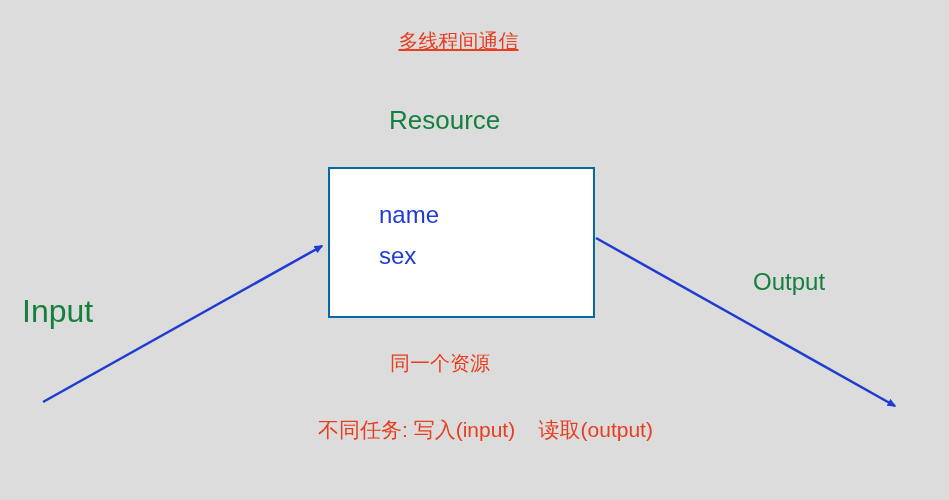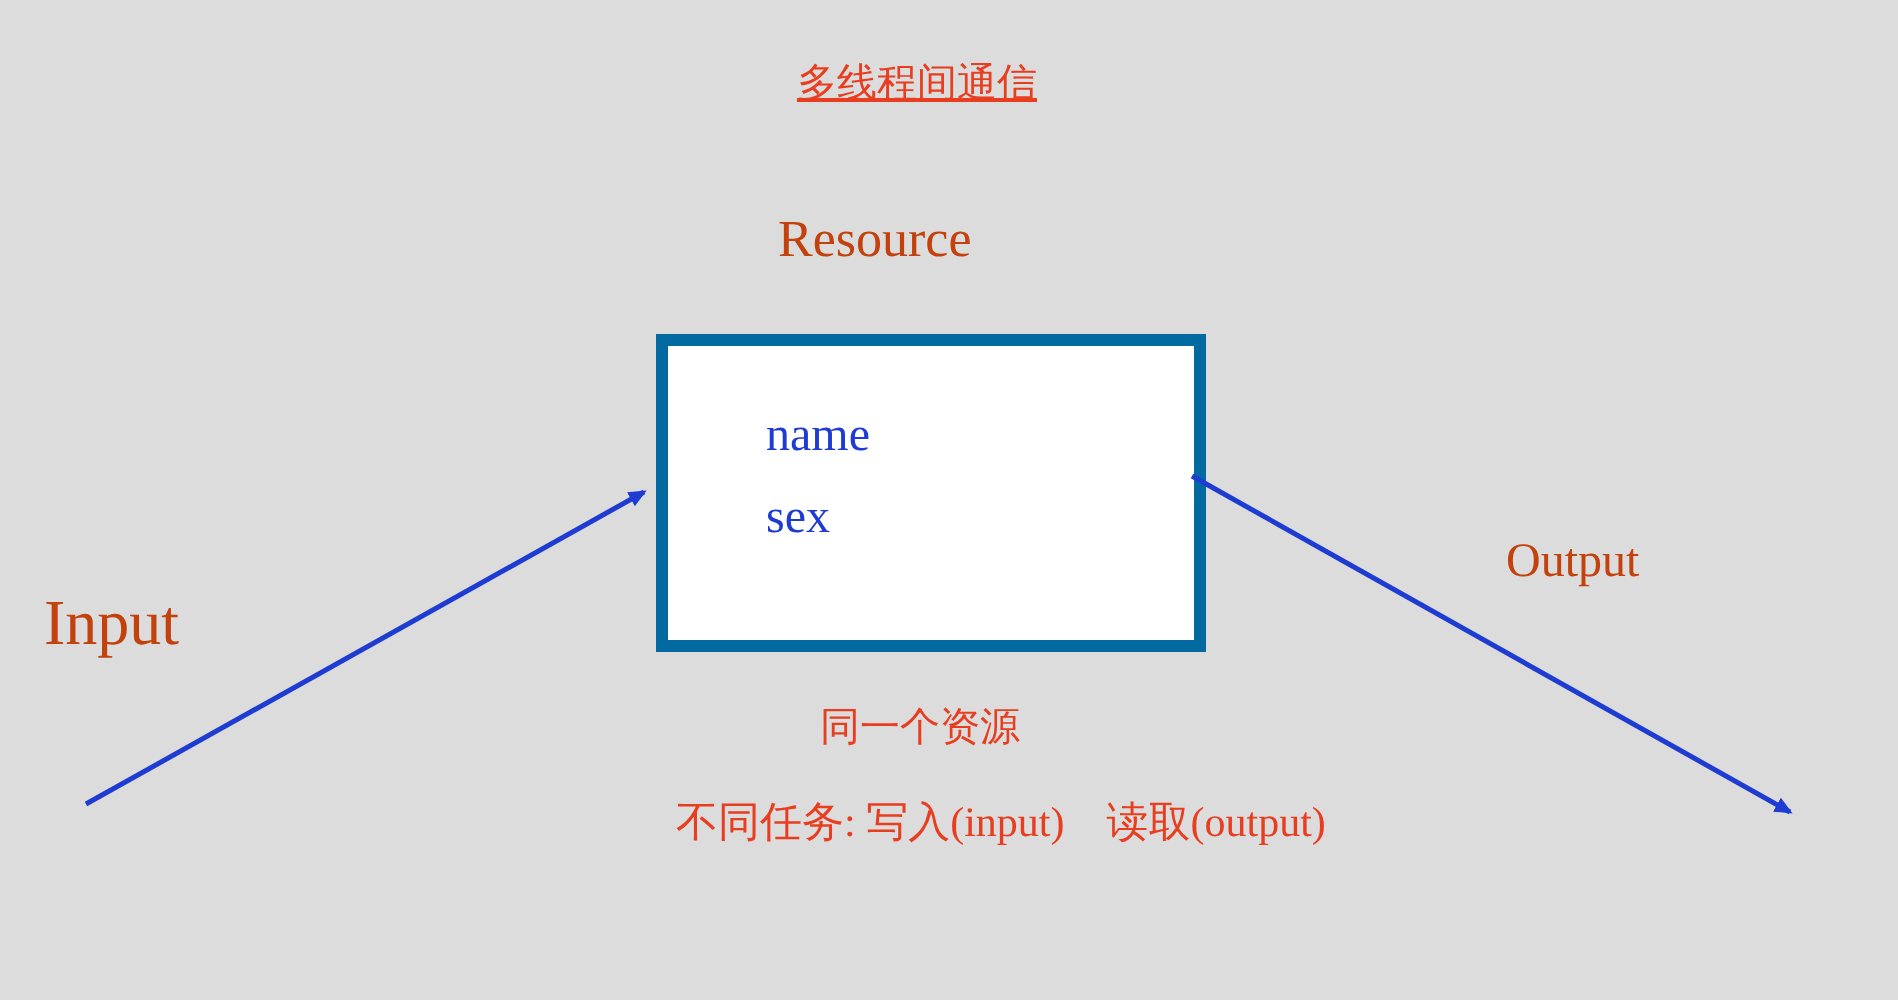--- a/index.html
+++ b/index.html
@@ -8,28 +8,27 @@
   }
   body {
     font-family: "Liberation Sans", "DejaVu Sans", sans-serif;
   }
   .canvas {
     position: relative;
     width: 949px;
     height: 500px;
     background: #dcdcdc;
     overflow: hidden;
-    font-family: Liberation Serif, serif;
   }
   .abs {
     position: absolute;
     white-space: pre;
   }
   .blue-text {
-    color: #c2410c;
+    color: #15803d;
   }
   .red-text {
     color: #e83d1f;
   }
   .title {
     left: 0;
     right: 0;
     top: 28px;
     text-align: center;
     font-size: 20px;
@@ -40,21 +39,21 @@
     left: 389px;
     top: 105px;
     font-size: 26px;
   }
   .resource-box {
     left: 328px;
     top: 167px;
     width: 263px;
     height: 147px;
     background: #ffffff;
-    border: 6px solid #0369a1;
+    border: 2px solid #0369a1;
     box-sizing: content-box;
   }
   .field {
     position: absolute;
     left: 49px;
     font-size: 24px;
     color: #1e3bd2;
     white-space: pre;
   }
   .field-1 { top: 32px; }
@@ -67,27 +66,25 @@
   .output-label {
     left: 726px;
     top: 268px;
     font-size: 24px;
     margin-left: 27px;
   }
   .caption {
     left: 390px;
     top: 350px;
     font-size: 20px;
-    margin-left: 20px;
   }
   .note {
     left: 318px;
-    top: 397px;
+    top: 416px;
     font-size: 21px;
-    margin-left: 20px;
   }
   .arrows {
     position: absolute;
     left: 0;
     top: 0;
     width: 949px;
     height: 500px;
     pointer-events: none;
   }
 </style>

